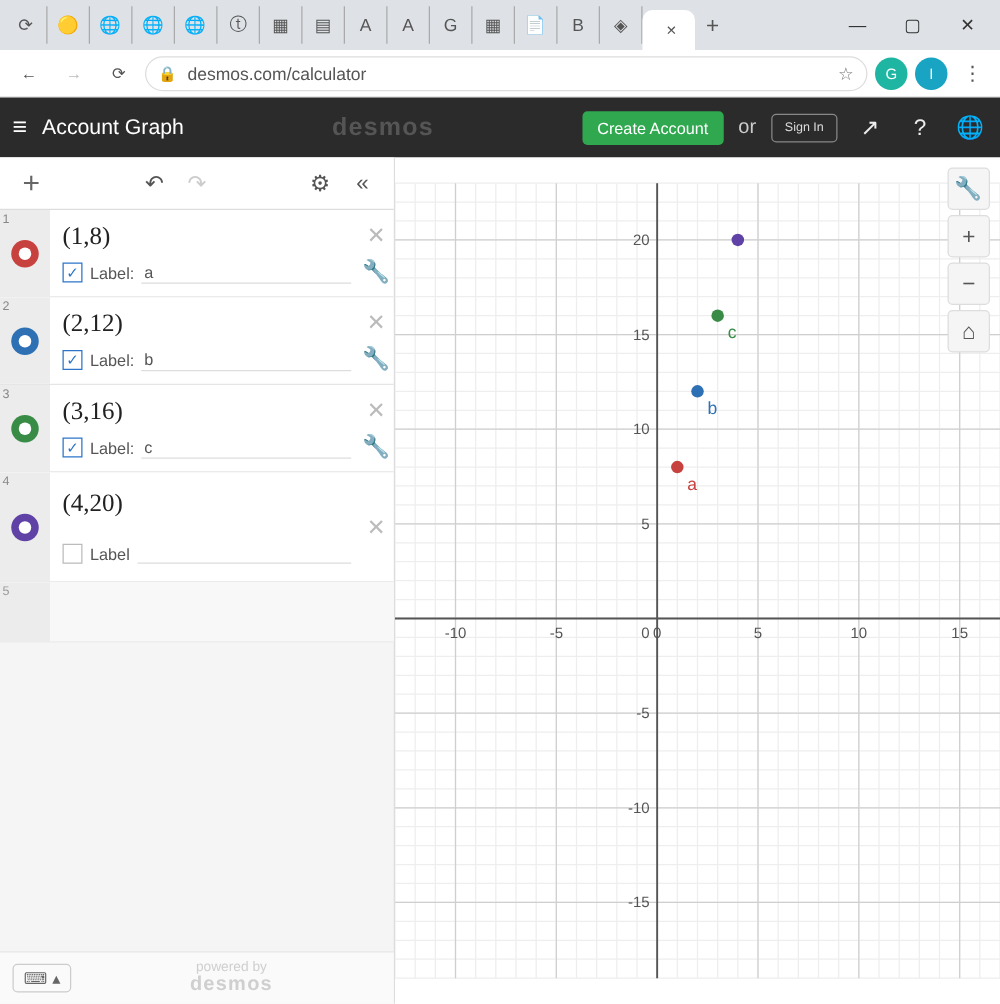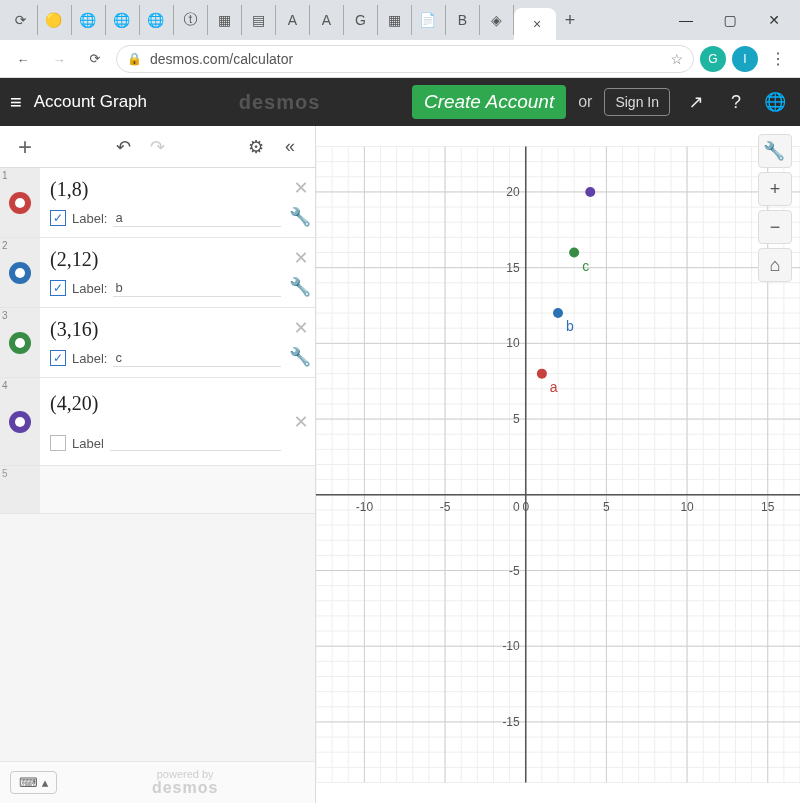--- a/index.html
+++ b/index.html
@@ -75,25 +75,25 @@
   
   .app-header {
     height: 48px; background: #2b2b2b; color:#fff;
     display:flex; align-items:center; padding:0 10px; gap:12px;
   }
   .hamburger { font-size:20px; }
   .title { font-size:17px; flex:0 0 auto; }
   .brand { flex:1; text-align:center; color:#555; font-size:20px; font-weight:600; letter-spacing:1px;}
   .btn-primary {
     background:#2fa84f; color:#fff; padding:6px 12px;
-    border-radius:4px; font-size:19px;font-style:italic;
+    border-radius:4px; font-size:13px;
   }
   .ortxt { color:#ccc; font-size:16px; }
   .btn-outline {
-    border:1px solid #888; color:#ddd; padding:5px 10px; border-radius:4px; font-size:14px;
+    border:1px solid #888; color:#ddd; padding:5px 10px; border-radius:4px; font-size:10px;
   }
   .hicon { width:28px; text-align:center; font-size:18px; color:#eee; }
 
   
   .main { flex:1; display:flex; min-height:0; position:relative; }
   .sidebar {
     width:316px; background:#f5f5f5; border-right:1px solid #ddd;
     display:flex; flex-direction:column;
   }
   .sidebar-toolbar {

